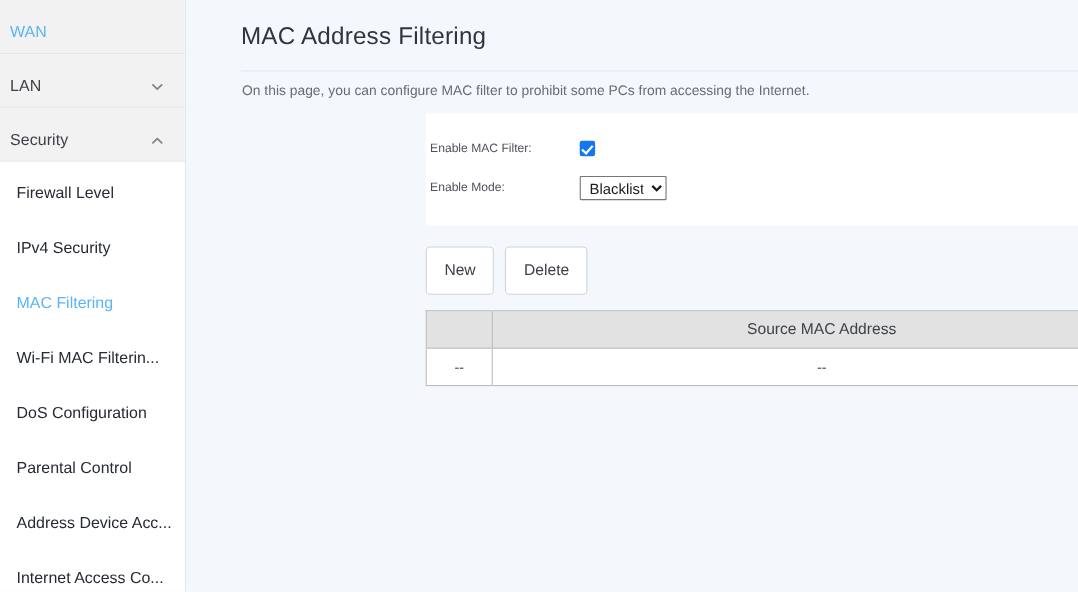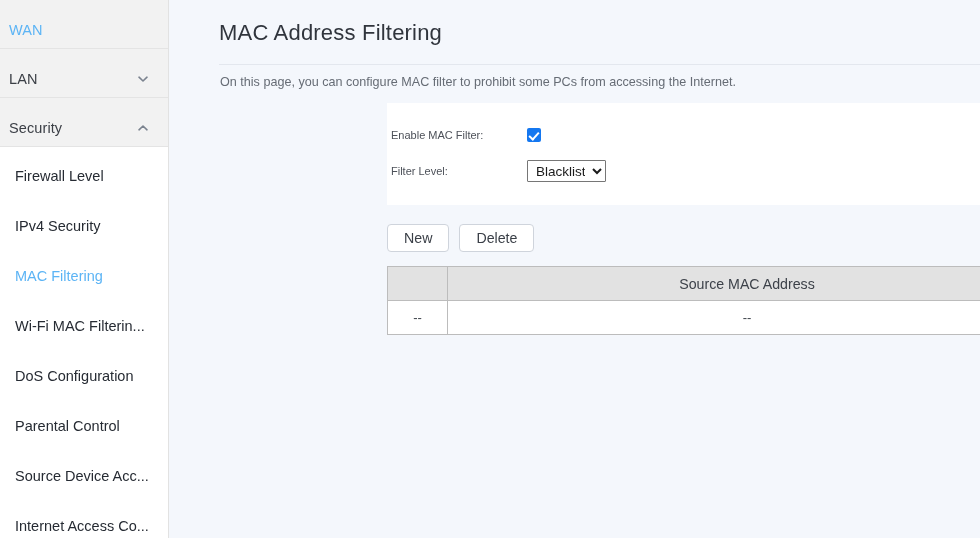--- a/index.html
+++ b/index.html
@@ -166,21 +166,21 @@
     display: flex;
     gap: 10px;
   }
   .btn {
     font-family: "Liberation Sans", sans-serif;
     font-size: 14.2px;
     color: #3a3f47;
     background: #ffffff;
     border: 1px solid #cfd4dc;
     border-radius: 4px;
-    height: 28px;
+    height: 44px;
     padding: 0 16px;
     cursor: pointer;
     line-height: 26px;
   }
 
   .tbl {
     margin: 14px 0 0 218px;
     width: 660px;
     border-collapse: collapse;
     border: 1px solid #bcbcbc;
@@ -242,42 +242,42 @@
         </span>
       </div>
 
       <div class="sublist">
         <div class="subitem">Firewall Level</div>
         <div class="subitem">IPv4 Security</div>
         <div class="subitem selected">MAC Filtering</div>
         <div class="subitem">Wi-Fi MAC Filterin...</div>
         <div class="subitem">DoS Configuration</div>
         <div class="subitem">Parental Control</div>
-        <div class="subitem">Source Device Acc...</div>
+        <div class="subitem">Address Device Acc...</div>
         <div class="subitem">Internet Access Co...</div>
       </div>
     </div>
 
   </nav>
 
   <section class="main">
 
     <h1 class="page-title">MAC Address Filtering</h1>
 
     <div class="desc-wrap">
       <p class="desc">On this page, you can configure MAC filter to prohibit some PCs from accessing the Internet.</p>
     </div>
 
     <div class="panel">
       <div class="form-row">
         <span class="form-label">Enable MAC Filter:</span>
         <span class="chk"></span>
       </div>
       <div class="form-row">
-        <span class="form-label">Filter Level:</span>
+        <span class="form-label">Enable Mode:</span>
         <select class="mode-select">
           <option selected="">Blacklist</option>
           <option>Whitelist</option>
         </select>
       </div>
     </div>
 
     <div class="btn-row">
       <button class="btn">New</button>
       <button class="btn">Delete</button>

